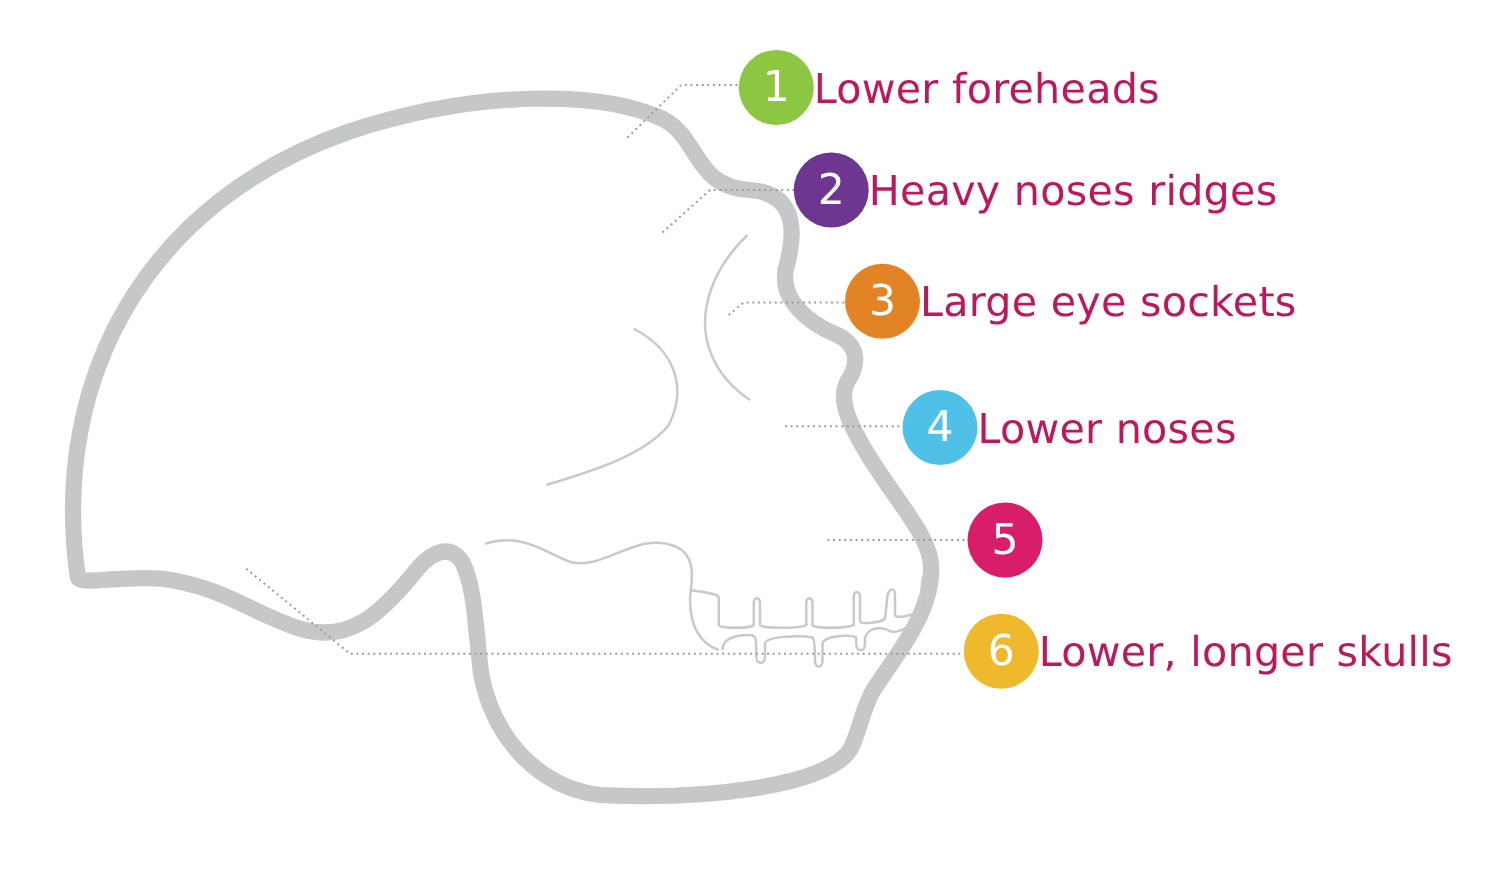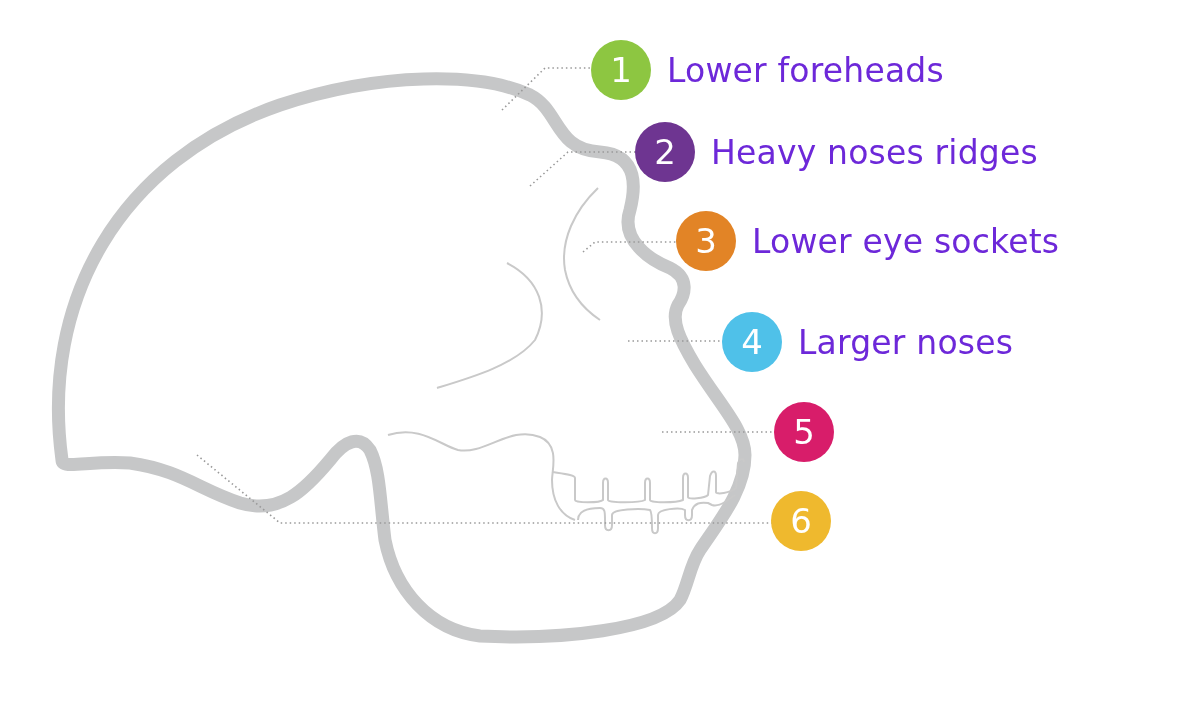--- a/index.html
+++ b/index.html
@@ -6,21 +6,21 @@
   body { width: 1202px; height: 710px; position: relative; overflow: hidden; font-family: "Liberation Sans", "DejaVu Sans", sans-serif; }
   #skull-svg { position: absolute; left: 0; top: 0; width: 1202px; height: 710px; }
   .label { position: absolute; display: flex; align-items: center; }
   .badge {
     width: 60px; height: 60px; border-radius: 50%;
     display: flex; align-items: center; justify-content: center;
     color: #ffffff; font-size: 34px; font-weight: normal;
     font-family: "DejaVu Sans", sans-serif;
   }
   .label-text {
-    margin-left: 16px; font-size: 33px; color: #6d28d9;
+    font-size: 33px; color: #be185d;
     font-family: "DejaVu Sans", sans-serif; letter-spacing: 0.2px; white-space: nowrap;
   }
 </style>
 </head>
 <body>
 
 <svg id="skull-svg" viewBox="0 0 1202 710" xmlns="http://www.w3.org/2000/svg">
 
   <path d="M 62 460
        C 40 300, 120 160, 280 105
@@ -67,27 +67,28 @@
   <div class="label-text">Lower foreheads</div>
 </div>
 
 <div class="label" style="left:635px; top:122px;">
   <div class="badge" style="background:#6e3591;">2</div>
   <div class="label-text">Heavy noses ridges</div>
 </div>
 
 <div class="label" style="left:676px; top:211px;">
   <div class="badge" style="background:#e28426;">3</div>
-  <div class="label-text">Lower eye sockets</div>
+  <div class="label-text">Large eye sockets</div>
 </div>
 
 <div class="label" style="left:722px; top:312px;">
   <div class="badge" style="background:#4fc1e9;">4</div>
-  <div class="label-text">Larger noses</div>
+  <div class="label-text">Lower noses</div>
 </div>
 
 <div class="label" style="left:774px; top:402px;">
   <div class="badge" style="background:#d81d6a;">5</div>
 </div>
 
 <div class="label" style="left:771px; top:491px;">
   <div class="badge" style="background:#efb92e;">6</div>
+  <div class="label-text">Lower, longer skulls</div>
 </div>
 
 </body></html>

